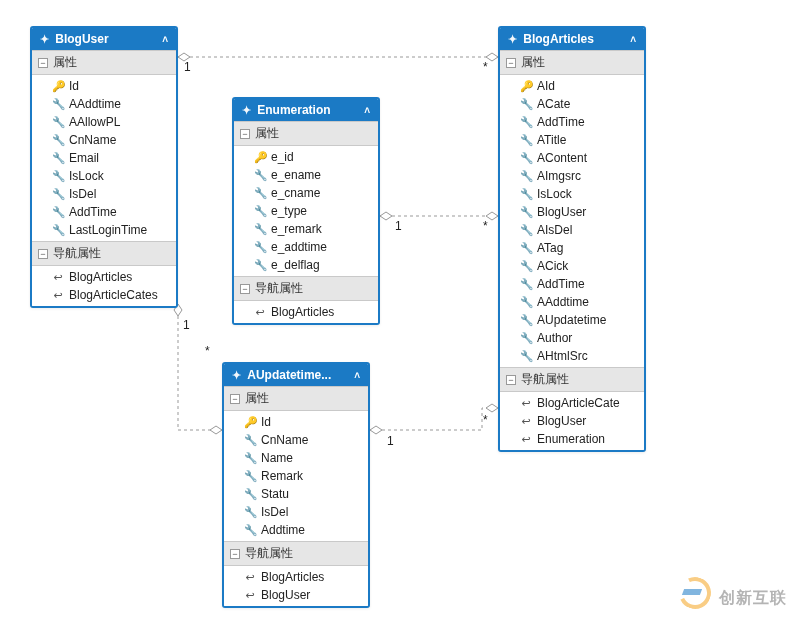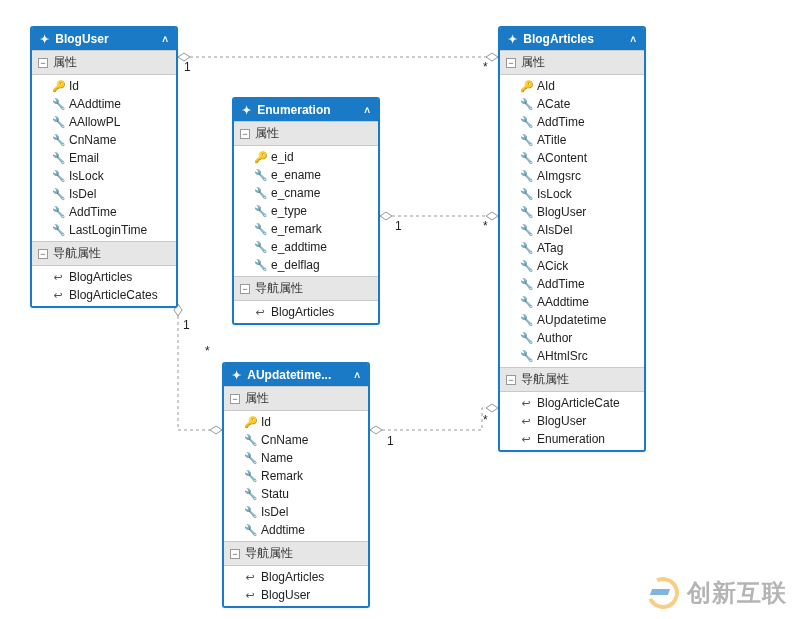--- a/index.html
+++ b/index.html
@@ -85,25 +85,25 @@
     position:absolute;
     font-size:12px;
     color:#222;
     background:transparent;
   }
   .watermark {
     position:absolute;
     right:12px;
     bottom:10px;
     display:flex;
-    align-items:flex-start;
+    align-items:flex-end;
     gap:8px;
     opacity:0.55;
     color:#777;
-    font-size:24px;
+    font-size:16px;
     font-weight:bold;
     letter-spacing:1px;
   }
   .watermark .logo {
     width:32px; height:32px;
     display:inline-block;
     position:relative;
   }
   .watermark .logo::before{
     content:"";

